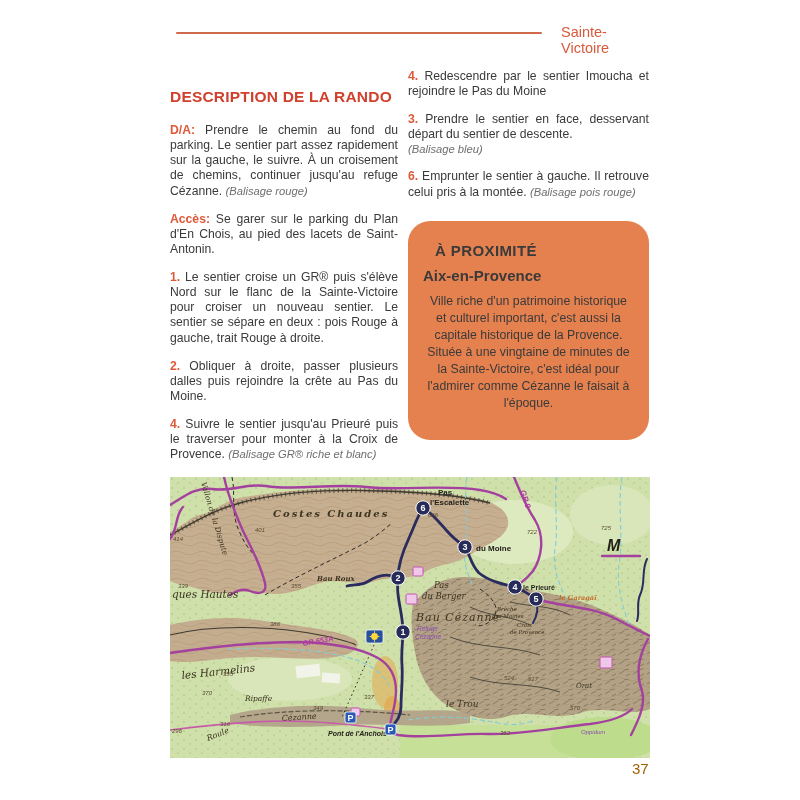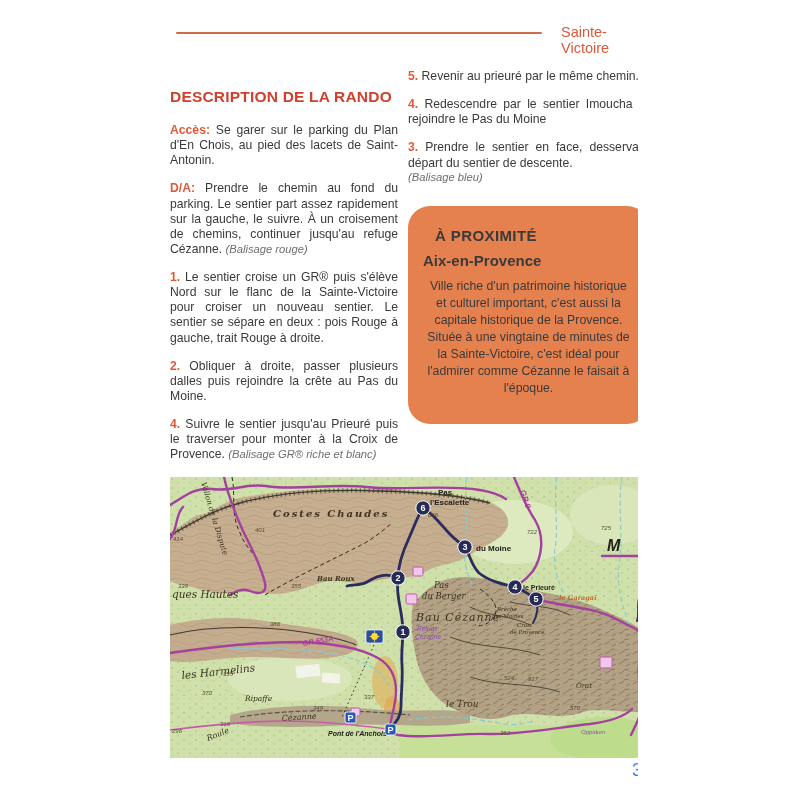--- a/index.html
+++ b/index.html
@@ -1,17 +1,17 @@
 <!DOCTYPE html>
 <html><head>
 <meta charset="utf-8">
 <style>
   html,body{margin:0;padding:0;background:#ffffff;}
   .page{position:relative;width:638px;height:800px;background:#ffffff;overflow:hidden;
-        font-family:"Liberation Sans",sans-serif;}
+        font-family:"Liberation Sans",sans-serif;padding-left:32px;}
 
   
   .rule{position:absolute;left:176px;top:32px;width:366px;height:2px;background:#cf6a4a;border-radius:1px;}
   .section-title{position:absolute;top:24px;left:561px;width:90px;font-size:14.5px;color:#d9593b;}
 
   
   .col{position:absolute;top:62px;}
   .col-left{left:170px;width:228px;margin-top:22px;}
   .col-right{left:408px;width:241px;padding-top:7px;}
   h1.desc{color:#d0402c;font-size:15.5px;font-weight:700;margin:4px 0 17px;letter-spacing:.2px;}
@@ -38,52 +38,52 @@
   .ml.sansr{font-family:"Liberation Sans",sans-serif;font-style:normal;font-weight:600;fill:#2a2722;}
   .ml.i{font-style:italic;}
   .ml.b{font-weight:700;}
   .ml.violet{fill:#8a4fae;font-family:"Liberation Sans",sans-serif;font-style:italic;}
   .ml.orange{fill:#c36b28;}
   .ml.mag{fill:#b13aa2;font-family:"Liberation Sans",sans-serif;font-weight:700;font-style:italic;}
   .mh{font-family:"Liberation Sans",sans-serif;font-size:6px;fill:#5c4c36;font-style:italic;}
   .marker-num{fill:#fff;font-family:"Liberation Sans",sans-serif;font-weight:700;font-size:9px;text-anchor:middle;}
   .pk-num{fill:#fff;font-family:"Liberation Sans",sans-serif;font-weight:700;font-size:9px;text-anchor:middle;}
 
-  .pagenum{position:absolute;left:632px;top:760px;font-size:18px;color:#3b82f6;}
+  .pagenum{position:absolute;left:632px;top:760px;font-size:15px;color:#a16207;}
 </style>
 </head>
 <body>
 
 <div class="page">
 
   <div class="rule"></div>
   <div class="section-title">Sainte-Victoire</div>
 
   <div class="col col-left">
     <h1 class="desc">DESCRIPTION DE LA RANDO</h1>
 
+    <p><span class="lead">D/A:</span><span>Prendre le chemin au fond du parking. Le sentier part assez rapidement sur la gauche, le suivre. À un croisement de chemins, continuer jusqu'au refuge Cézanne.</span> <span class="note">(Balisage rouge)</span></p>
+
     <p><span class="lead">Accès:</span><span>Se garer sur le parking du Plan d'En Chois, au pied des lacets de Saint-Antonin.</span></p>
-
-    <p><span class="lead">D/A:</span><span>Prendre le chemin au fond du parking. Le sentier part assez rapidement sur la gauche, le suivre. À un croisement de chemins, continuer jusqu'au refuge Cézanne.</span> <span class="note">(Balisage rouge)</span></p>
 
     <p><span class="lead">1.</span><span>Le sentier croise un GR® puis s'élève Nord sur le flanc de la Sainte-Victoire pour croiser un nouveau sentier. Le sentier se sépare en deux : pois Rouge à gauche, trait Rouge à droite.</span></p>
 
     <p><span class="lead">2.</span><span>Obliquer à droite, passer plusieurs dalles puis rejoindre la crête au Pas du Moine.</span></p>
 
 
     <p><span class="lead">4.</span><span>Suivre le sentier jusqu'au Prieuré puis le traverser pour monter à la Croix de Provence.</span> <span class="note">(Balisage GR® riche et blanc)</span></p>
   </div>
 
   <div class="col col-right">
-    <p><span class="lead">5.</span><span>Revenir au prieuré par le même chemin.</span></p>
 
     <p><span class="lead">4.</span><span>Redescendre par le sentier Imoucha et rejoindre le Pas du Moine</span></p>
 
     <p><span class="lead">3.</span><span>Prendre le sentier en face, desservant départ du sentier de descente.</span><span class="note block">(Balisage bleu)</span></p>
 
+    <p><span class="lead">6.</span><span>Emprunter le sentier à gauche. Il retrouve celui pris à la montée.</span> <span class="note">(Balisage pois rouge)</span></p>
 
     <div class="proximity">
       <p class="t1">À PROXIMITÉ</p>
       <p class="t2">Aix-en-Provence</p>
       <p class="body">Ville riche d'un patrimoine historique et culturel important, c'est aussi la capitale historique de la Provence. Située à une vingtaine de minutes de la Sainte-Victoire, c'est idéal pour l'admirer comme Cézanne le faisait à l'époque.</p>
     </div>
   </div>
 
   <div class="mapwrap">
     <svg viewBox="0 0 480 281" width="480" height="281" xmlns="http://www.w3.org/2000/svg">

